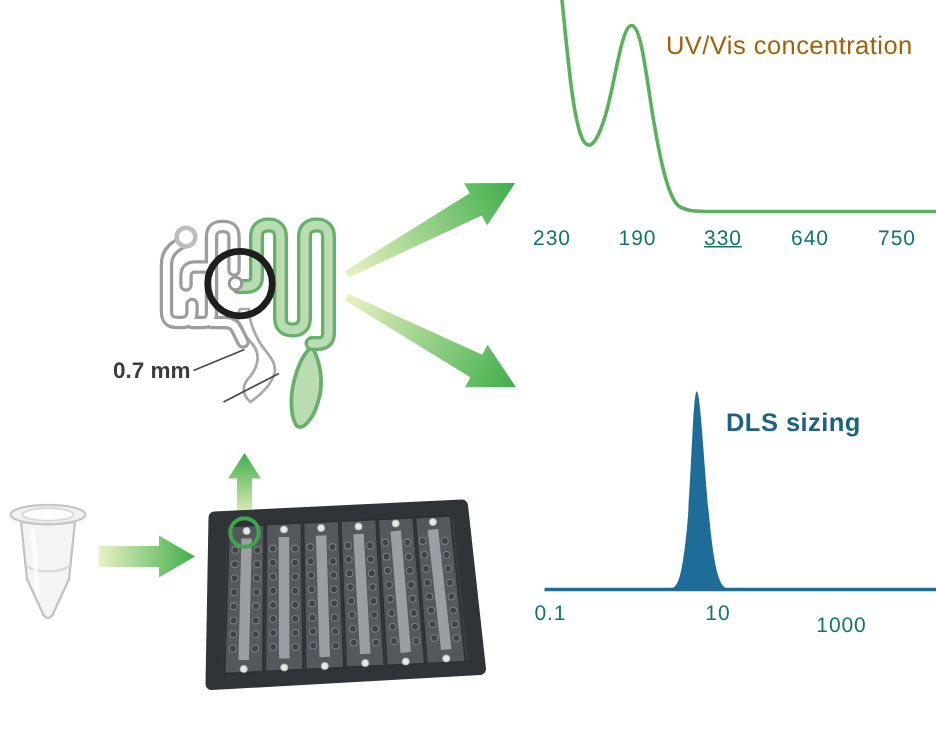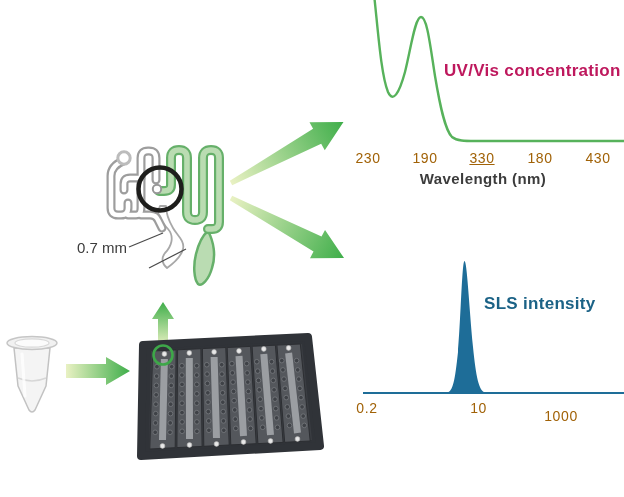--- a/index.html
+++ b/index.html
@@ -1,24 +1,24 @@
 <!DOCTYPE html>
 <html><head>
 <meta charset="utf-8">
 <style>
   html,body{margin:0;padding:0;background:#fff;}
   .stage{position:relative;width:624px;height:497px;background:#ffffff;overflow:hidden;
          font-family:"Liberation Sans",sans-serif;color:#3c3c3c;}
   .stage svg{position:absolute;left:0;top:0;}
   .txt{position:absolute;white-space:nowrap;}
-  .tick{font-size:14px;font-weight:500;letter-spacing:.6px;color:#a16207;width:48px;text-align:center;}
+  .tick{font-size:14px;font-weight:500;letter-spacing:.6px;color:#0f766e;width:48px;text-align:center;}
   .axis-label{font-size:15px;font-weight:600;letter-spacing:.4px;color:#3c3c3c;text-align:center;}
-  .uv-title{font-size:17px;font-weight:700;letter-spacing:.3px;color:#be185d;margin-top:40px;}
+  .uv-title{font-size:17px;font-weight:400;letter-spacing:.3px;color:#a16207;}
   .dls-label{font-size:17px;font-weight:600;letter-spacing:.3px;color:#1b6286;line-height:22px;}
-  .chip-label{font-size:15px;font-weight:400;color:#3c3c3c;width:75px;text-align:right;}
+  .chip-label{font-size:15px;font-weight:700;color:#3c3c3c;width:75px;text-align:right;}
   .well{fill:#3f4247;stroke:#7c7f84;stroke-width:.7;}
   .screw{fill:#e8e8e8;stroke:#b0b0b0;stroke-width:.6;}
 </style>
 </head>
 <body>
 
 <div class="stage">
 
   <svg width="624" height="497" viewBox="0 0 624 497">
     <defs>
@@ -236,24 +236,23 @@
 
       <line x1="129" y1="247" x2="163" y2="233" stroke="#4a4a4a" stroke-width="1.2"></line>
       <line x1="149" y1="268" x2="186" y2="249" stroke="#4a4a4a" stroke-width="1.2"></line>
     </g>
   </svg>
 
   <div class="txt uv-title" style="left:444px;top:21px;">UV/Vis concentration</div>
   <div class="txt tick" style="left:344px;top:150px;">230</div>
   <div class="txt tick" style="left:401px;top:150px;">190</div>
   <div class="txt tick" style="left:458px;top:150px;text-decoration:underline;">330</div>
-  <div class="txt tick" style="left:516px;top:150px;">180</div>
-  <div class="txt tick" style="left:574px;top:150px;">430</div>
-  <div class="txt axis-label" style="left:383px;top:170px;width:200px;">Wavelength (nm)</div>
-
-  <div class="txt dls-label" style="left:484px;top:293px;">SLS intensity</div>
-  <div class="txt tick" style="left:343px;top:400px;">0.2</div>
+  <div class="txt tick" style="left:516px;top:150px;">640</div>
+  <div class="txt tick" style="left:574px;top:150px;">750</div>
+
+  <div class="txt dls-label" style="left:484px;top:271px;">DLS sizing</div>
+  <div class="txt tick" style="left:343px;top:400px;">0.1</div>
   <div class="txt tick" style="left:439px;top:400px;text-align:right;">10</div>
   <div class="txt tick" style="left:537px;top:408px;text-align:center;">1000</div>
 
   <div class="txt chip-label" style="left:52px;top:239px;">0.7 mm</div>
 
 </div>
 
 </body></html>

